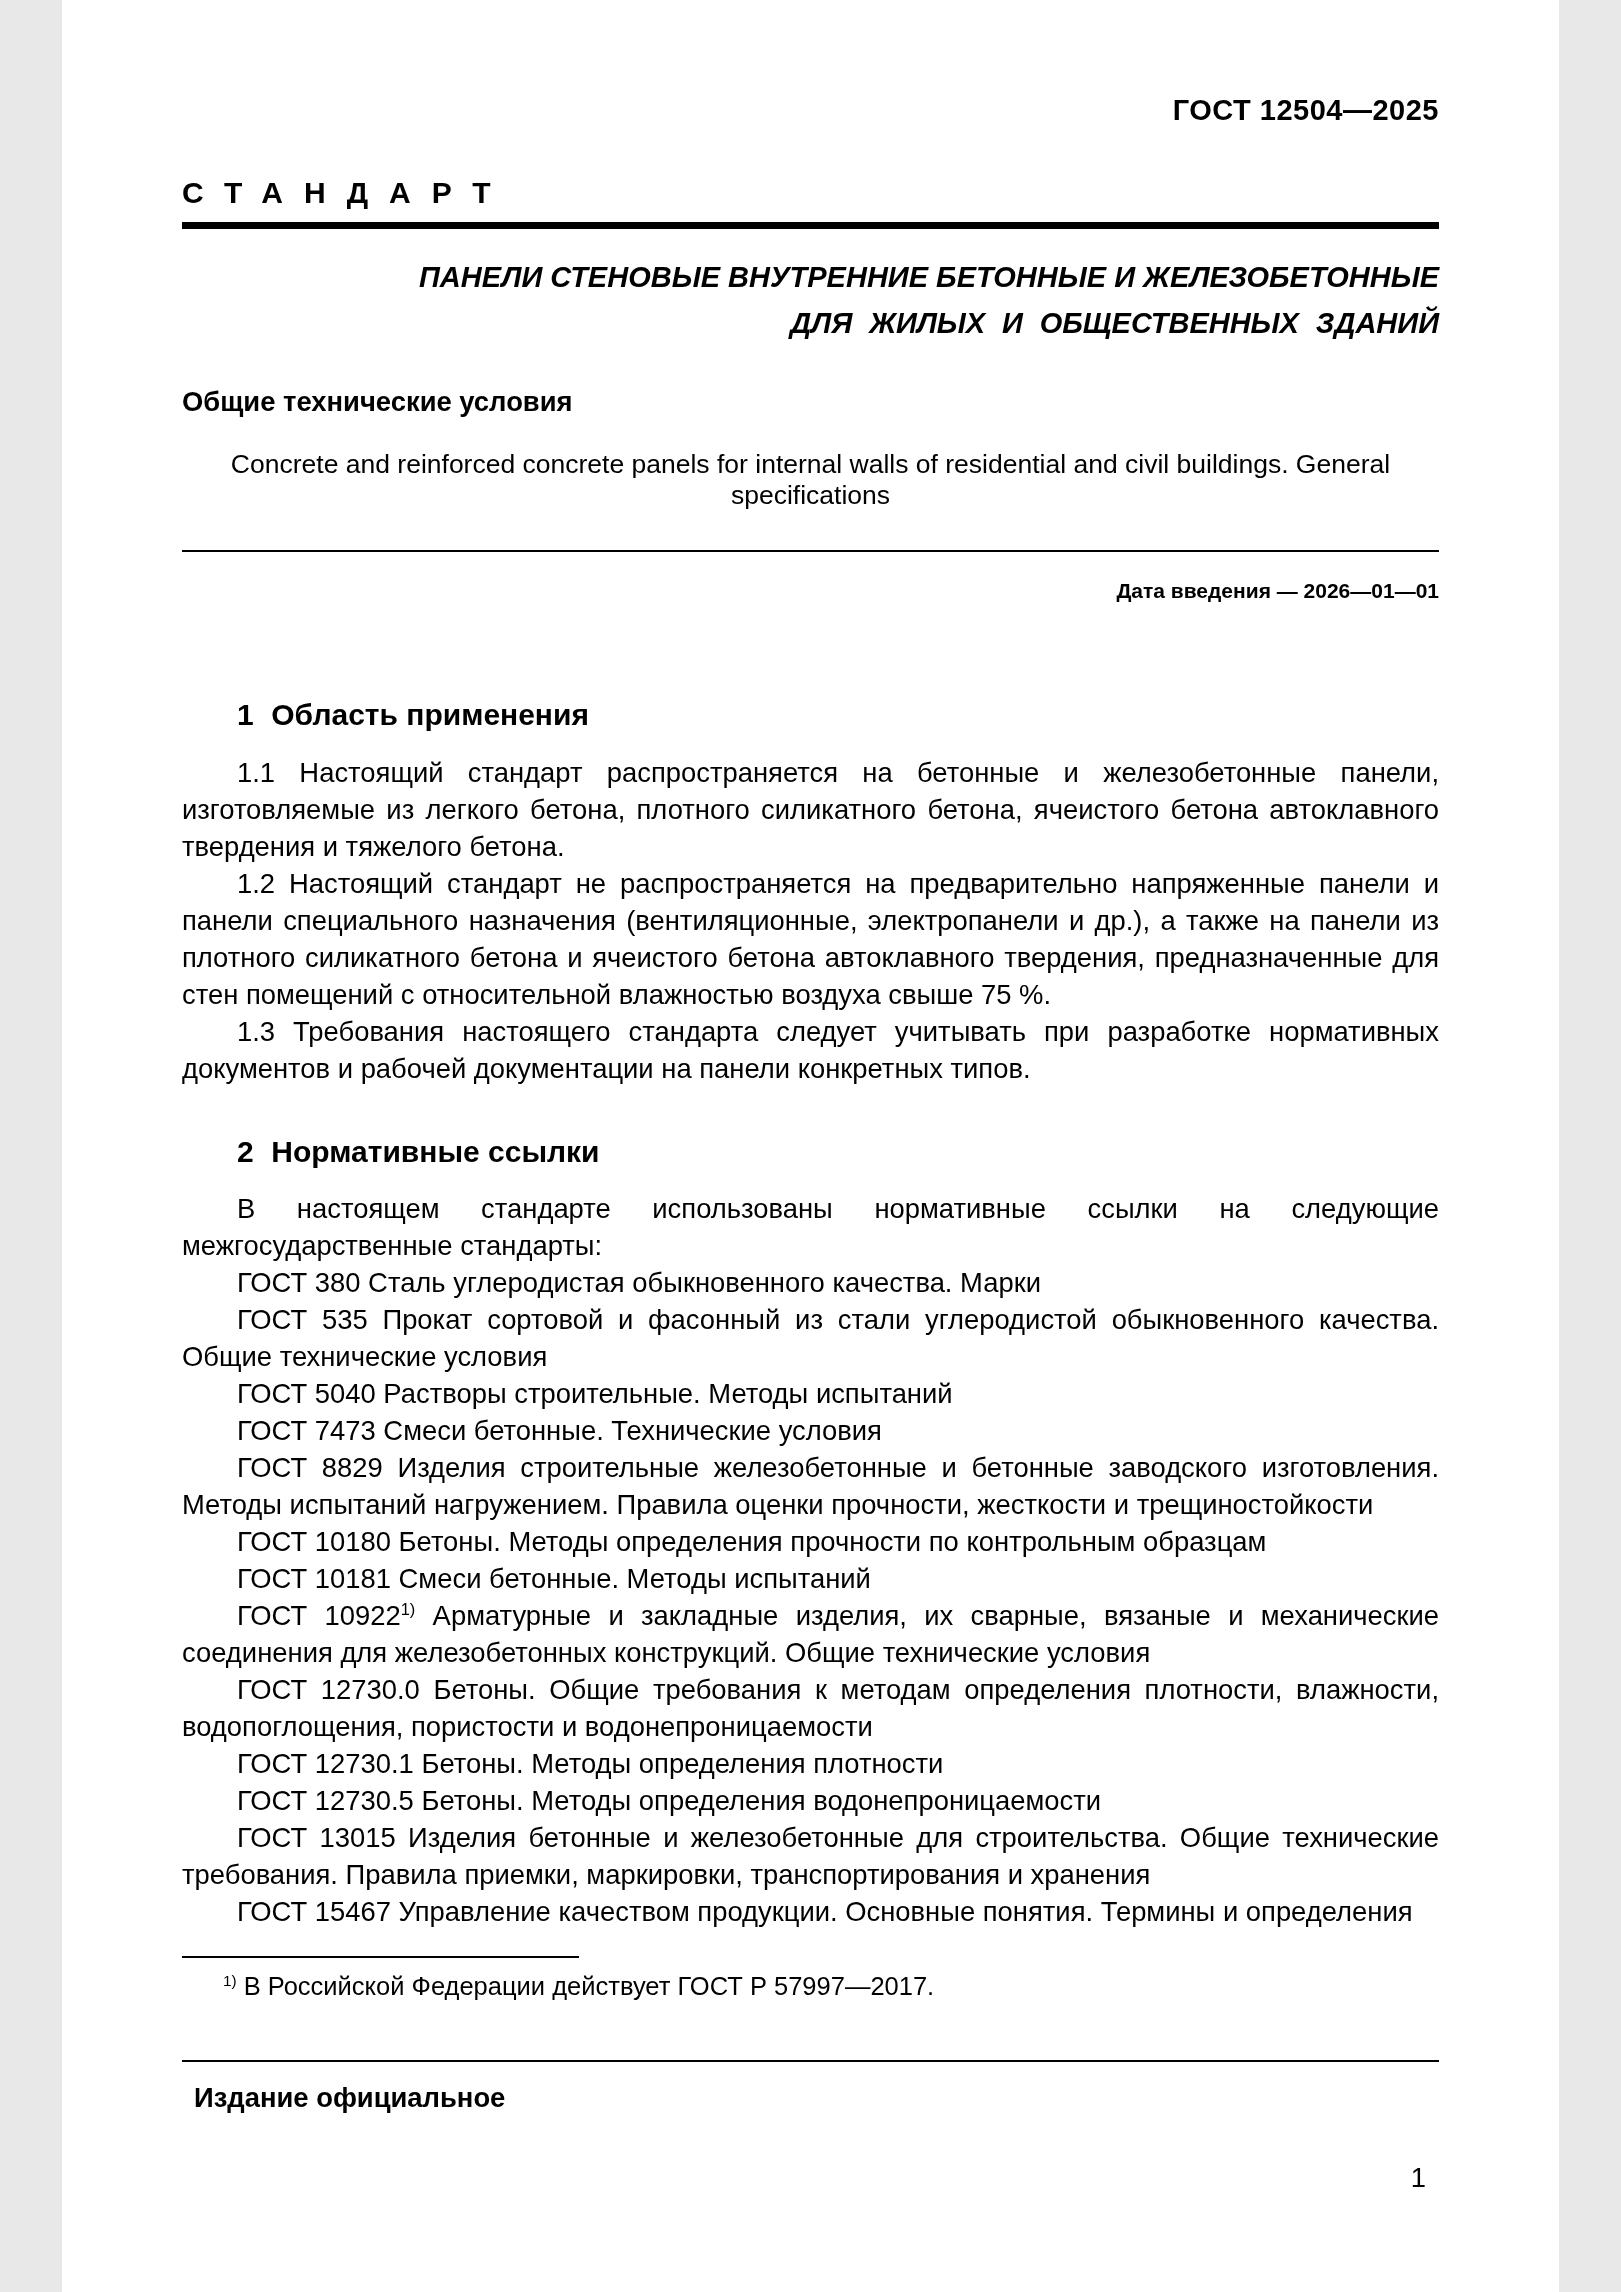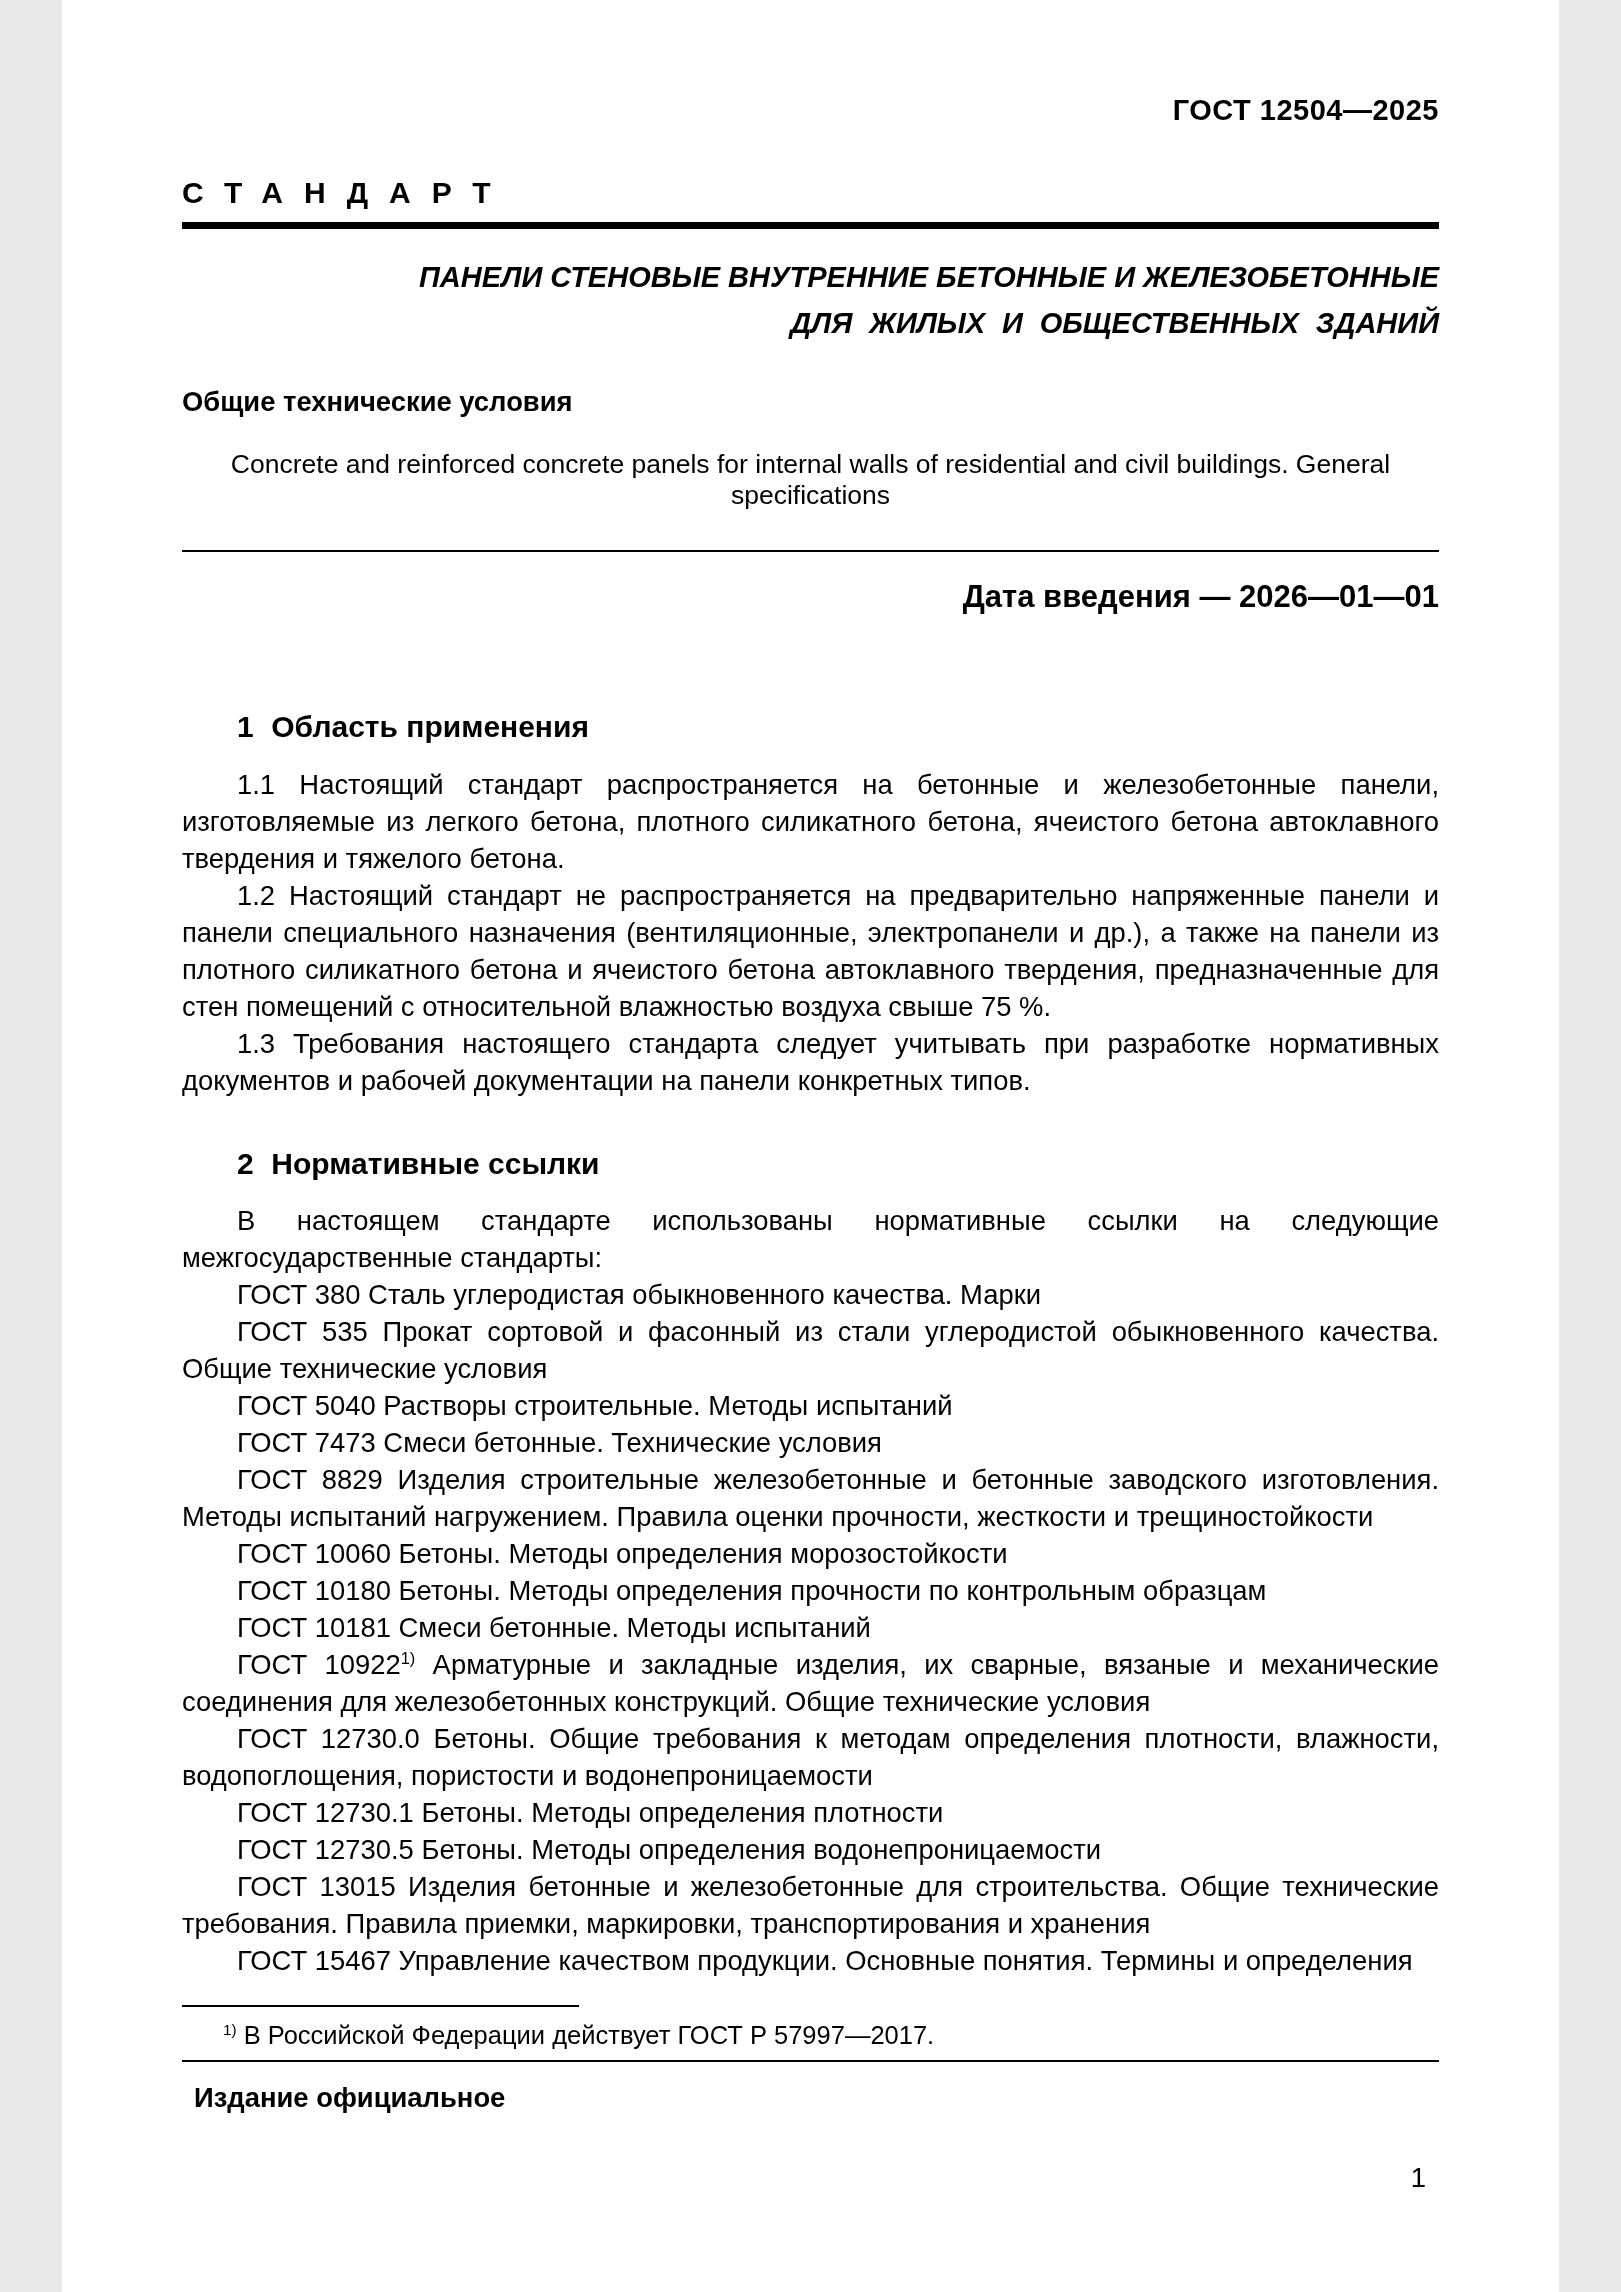--- a/index.html
+++ b/index.html
@@ -39,21 +39,21 @@
     text-align: right;
     font-weight: 700;
     font-size: 29px;
     line-height: 46px;
     font-style: italic;
   }
   .doc-title .l2 { word-spacing: 8.8px; }
   .subtitle { margin-top: 40px; text-align: left; font-weight: 700; font-size: 27.4px; }
   .title-en { margin-top: 31px; text-align: center; font-size: 26.5px; }
   .thin-rule { margin-top: 39px; height: 2px; background: #000; }
-  .intro-date { margin-top: 27.4px; text-align: right; font-weight: 700; font-size: 31px; }
+  .intro-date { margin-top: 27.4px; text-align: right; font-weight: 700; font-size: 21px; }
   .sec-heading {
     margin-top: 94px;
     padding-left: 55px;
     font-size: 30px;
     font-weight: 700;
     line-height: 35px;
   }
   .sec-heading .sec-title { margin-left: 17.6px; }
   .sec-heading.second { margin-top: 47px; }
   p.body {
@@ -111,21 +111,20 @@
 
   <h2 class="sec-heading second"><span>2</span><span class="sec-title">Нормативные ссылки</span></h2>
 
   <p class="body first-after-heading">В настоящем стандарте использованы нормативные ссылки на следующие межгосударственные стандарты:</p>
 
   <p class="body"><span>ГОСТ 380 Сталь углеродистая обыкновенного качества. Марки</span><sup></sup><span></span></p>
   <p class="body"><span>ГОСТ 535 Прокат сортовой и фасонный из стали углеродистой обыкновенного качества. Общие технические условия</span><sup></sup><span></span></p>
   <p class="body"><span>ГОСТ 5040 Растворы строительные. Методы испытаний</span><sup></sup><span></span></p>
   <p class="body"><span>ГОСТ 7473 Смеси бетонные. Технические условия</span><sup></sup><span></span></p>
   <p class="body"><span>ГОСТ 8829 Изделия строительные железобетонные и бетонные заводского изготовления. Методы испытаний нагружением. Правила оценки прочности, жесткости и трещиностойкости</span><sup></sup><span></span></p>
-  <p class="body"><span>ГОСТ 10060 Бетоны. Методы определения морозостойкости</span><sup></sup><span></span></p>
   <p class="body"><span>ГОСТ 10180 Бетоны. Методы определения прочности по контрольным образцам</span><sup></sup><span></span></p>
   <p class="body"><span>ГОСТ 10181 Смеси бетонные. Методы испытаний</span><sup></sup><span></span></p>
   <p class="body"><span>ГОСТ 10922</span><sup>1)</sup><span> Арматурные и закладные изделия, их сварные, вязаные и механические соединения для железобетонных конструкций. Общие технические условия</span></p>
   <p class="body"><span>ГОСТ 12730.0 Бетоны. Общие требования к методам определения плотности, влажности, водопоглощения, пористости и водонепроницаемости</span><sup></sup><span></span></p>
   <p class="body"><span>ГОСТ 12730.1 Бетоны. Методы определения плотности</span><sup></sup><span></span></p>
   <p class="body"><span>ГОСТ 12730.5 Бетоны. Методы определения водонепроницаемости</span><sup></sup><span></span></p>
   <p class="body"><span>ГОСТ 13015 Изделия бетонные и железобетонные для строительства. Общие технические требования. Правила приемки, маркировки, транспортирования и хранения</span><sup></sup><span></span></p>
   <p class="body"><span>ГОСТ 15467 Управление качеством продукции. Основные понятия. Термины и определения</span><sup></sup><span></span></p>
 
   <div class="footnote-block">

